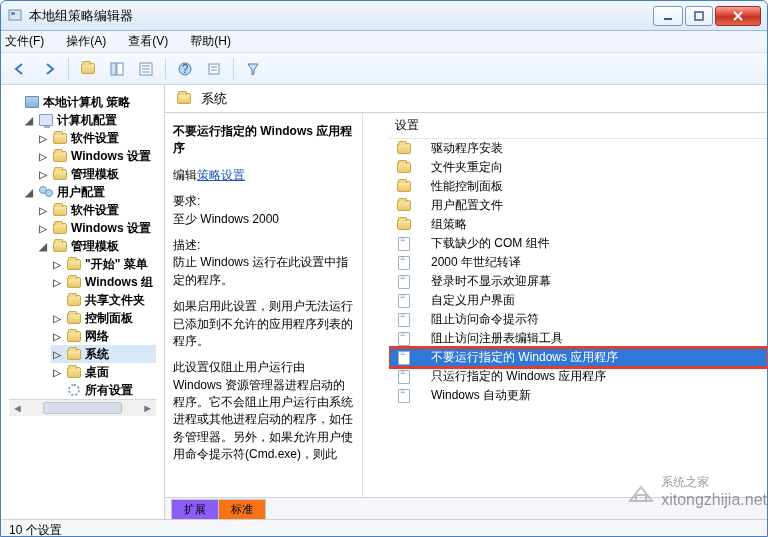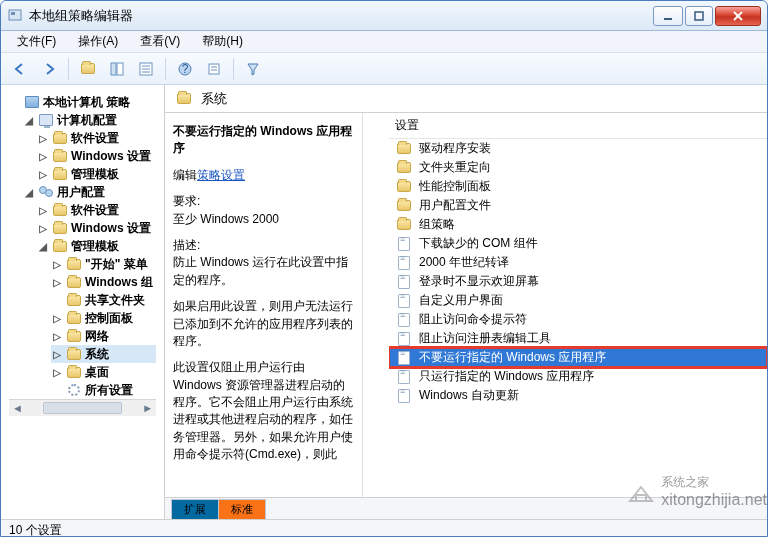--- a/index.html
+++ b/index.html
@@ -8,21 +8,21 @@
 
 .titlebar { height: 30px; background: linear-gradient(#f2f7fd, #dce9f7); display: flex; align-items: center; padding: 0 6px; border-bottom: 1px solid #9fb9d8; border-radius: 6px 6px 0 0; }
 .titlebar .icon { width: 16px; height: 16px; margin-right: 6px; }
 .titlebar .title { flex: 1; font-size: 13px; color: #000; }
 .titlebar .winbtns { display: flex; gap: 2px; }
 .winbtn { width: 30px; height: 20px; border: 1px solid #7a99bf; border-radius: 3px; background: linear-gradient(#fdfdfe,#e6eff9); display: flex; align-items: center; justify-content: center; color: #3a5a80; font-size: 11px; }
 .winbtn.max { width: 28px; }
 .winbtn.close { width: 46px; background: linear-gradient(#f7a39b,#d94531 45%,#c43420 55%,#e8644f); color: #fff; border-color: #9a2f1f; }
 
 
-.menubar { height: 22px; background: #f1f5fb; display: flex; align-items: center; padding: 0 12px; gap: 14px; border-bottom: 1px solid #d6e1ef; }
+.menubar { height: 22px; background: #f1f5fb; display: flex; align-items: center; padding: 0 0; gap: 14px; border-bottom: 1px solid #d6e1ef; }
 .menubar span { padding: 2px 4px; }
 
 
 .toolbar { height: 32px; background: linear-gradient(#f7fbff,#e9f1fb); display: flex; align-items: center; padding: 0 6px; gap: 3px; border-bottom: 1px solid #c9d7e8; }
 .tbtn { width: 26px; height: 26px; display: flex; align-items: center; justify-content: center; border: 1px solid transparent; border-radius: 3px; }
 .tsep { width: 1px; height: 22px; background: #c9d7e8; margin: 0 3px; }
 
 
 .body { display: flex; height: 434px; }
 .tree { width: 164px; border-right: 1px solid #d0d0d0; overflow: auto; background: #fff; padding: 8px; font-weight: bold; }
@@ -53,25 +53,25 @@
 .rsplit { display: flex; flex: 1; overflow: hidden; }
 .details { width: 198px; border-right: 1px solid #e0e0e0; padding: 10px 8px; overflow: auto; }
 .details b { font-weight: bold; }
 .details a { color: #1855c2; }
 .details p { margin-bottom: 9px; line-height: 1.45; }
 
 .listwrap { flex: 1; position: relative; overflow: hidden; margin-left: 26px; }
 .listscroll { overflow: auto; height: 100%; }
 .listtabs { height: 22px; border-top: 1px solid #d0d0d0; background: #f4f6f9; display: flex; align-items: flex-end; padding-left: 6px; }
 .listtab { padding: 2px 12px; border: 1px solid #bcc8d6; border-bottom: none; background: #fff; margin-right: -1px; font-size: 11px; }
-.listtab.active { background: #0369a1; }
+.listtab.active { background: #8b5cf6; }
 .listtab.inactive { background: #f97316; text-align: right; }
 
 .settings-hdr { padding: 4px 6px; border-bottom: 1px solid #e5e5e5; position: sticky; top: 0; background: #fff; }
-.litem { display: flex; align-items: center; height: 19px; padding: 0 4px; gap: 4px; text-align: center; }
+.litem { display: flex; align-items: center; height: 19px; padding: 0 4px; gap: 16px; text-align: center; }
 .litem .ticon { width: 16px; height: 16px; }
 .litem.highlight { background: #2f78d6; color: #fff; outline: 3px solid #e53a2e; outline-offset: -1px; }
 .litem .label { white-space: nowrap; }
 
 .scrollbar-bot { height: 17px; background: #f0f0f0; border-top: 1px solid #d6d6d6; display: flex; align-items: center; }
 .scrollbar-bot .thumb { flex: 1; height: 12px; margin: 0 17px; background: #d8dfe8; border: 1px solid #bac5d3; border-radius: 2px; }
 .sbtn { width: 17px; height: 17px; display: flex; align-items: center; justify-content: center; color: #6a7a8d; }
 
 .statusbar { height: 22px; border-top: 1px solid #d0d0d0; background: #f4f6f9; display: flex; align-items: center; padding: 0 8px; font-size: 12px; }
 

